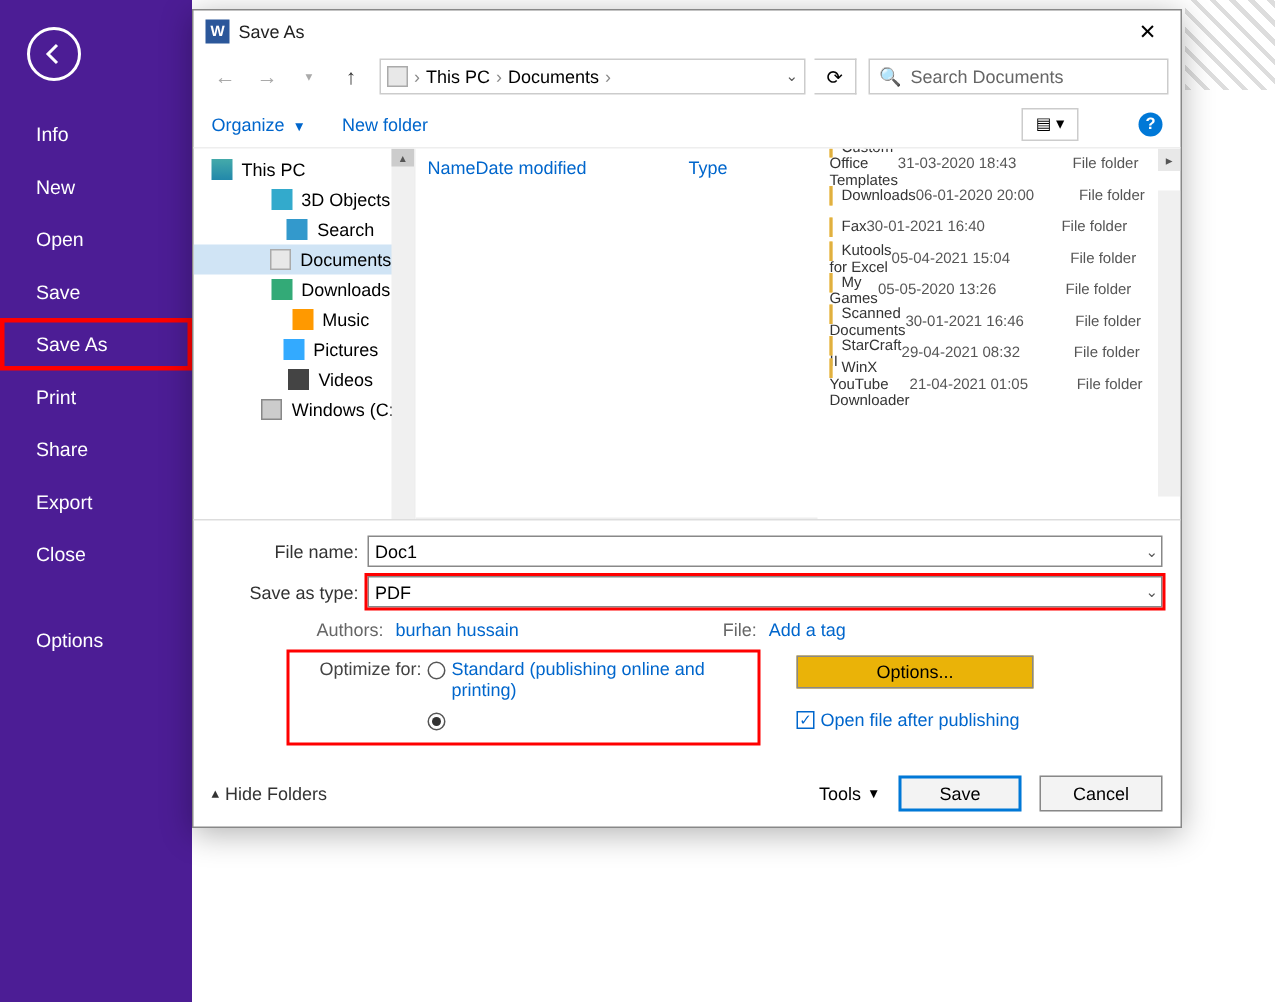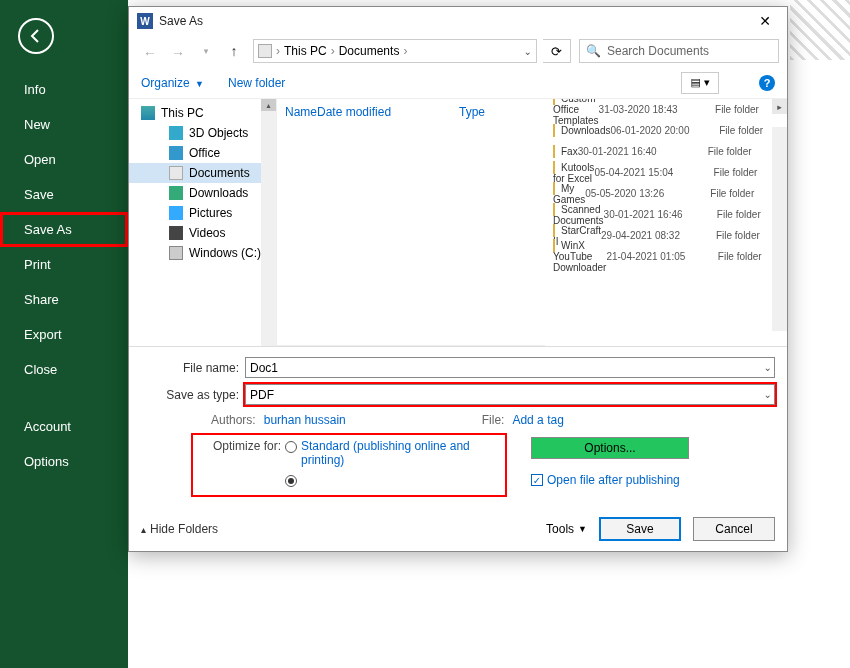--- a/index.html
+++ b/index.html
@@ -1,19 +1,19 @@
 <!DOCTYPE html>
 <html><head>
 <meta charset="utf-8">
 <style>
 * { box-sizing: border-box; margin: 0; padding: 0; font-family: "Segoe UI", Tahoma, sans-serif; }
 body { width: 850px; height: 668px; overflow: hidden; background: #fff; position: relative; }
 
 
-.word-sidebar { position: absolute; left: 0; top: 0; width: 128px; height: 100%; background: #14532d; color: #fff; font-size: 13px; }
+.word-sidebar { position: absolute; left: 0; top: 0; width: 128px; height: 100%; background: #4c1d95; color: #fff; font-size: 13px; }
 .back-btn { width: 36px; height: 36px; border: 2px solid #fff; border-radius: 50%; margin: 18px 0 18px 18px; display: flex; align-items: center; justify-content: center; cursor: pointer; }
 .back-btn svg { width: 16px; height: 16px; fill: #fff; }
 .ws-item { padding: 10px 0 10px 24px; cursor: pointer; }
 .ws-item.highlight { border: 3px solid #FF0000; padding: 7px 0 7px 21px; margin: 0; }
 .ws-sep { height: 22px; }
 
 
 .dialog { position: absolute; left: 128px; top: 6px; width: 660px; height: 546px; background: #fff; border: 1px solid #888; box-shadow: 0 4px 20px rgba(0,0,0,0.3); display: flex; flex-direction: column; }
 .titlebar { height: 28px; display: flex; align-items: center; padding: 0 2px 0 8px; border-bottom: 0; }
 .titlebar .wordicon { width: 16px; height: 16px; background: #2B579A; color: #fff; font-size: 10px; font-weight: bold; display: flex; align-items: center; justify-content: center; margin-right: 6px; }
@@ -33,21 +33,21 @@
 .toolbar2 .org, .toolbar2 .newf { color: #0066CC; cursor: pointer; }
 .toolbar2 .org .dd { font-size: 9px; margin-left: 2px; }
 .toolbar2 .spacer { flex: 1; }
 .toolbar2 .viewbtn { width: 38px; height: 22px; border: 1px solid #ccc; display: flex; align-items: center; justify-content: center; font-size: 11px; cursor:pointer;}
 .toolbar2 .help { width: 16px; height: 16px; border-radius: 50%; background: #0078D7; color: #fff; font-size: 11px; font-weight: bold; display: flex; align-items: center; justify-content: center; margin-left: 16px; cursor:pointer;}
 
 .body { flex: 1; display: flex; overflow: hidden; position: relative; }
 .tree { width: 148px; border-right: 1px solid #eee; font-size: 12px; padding: 4px 0; overflow: hidden; position:relative;}
 .tree-item { padding: 3px 4px 3px 12px; display: flex; align-items: center; gap: 6px; cursor: pointer; white-space: nowrap; }
 .tree-item.sel { background: #D0E4F5; }
-.tree-sub { padding-left: 40px; }
+.tree-sub { padding-left: 40px; justify-content: center; }
 .ticon { width: 14px; height: 14px; display: inline-block; }
 .tree .scrolltrack { position:absolute; right:0; top:0; bottom:0; width:15px; background:#f0f0f0;}
 .tree .scrollthumb{ position:absolute; right:0; top:0; width:15px; height:12px; background:#ccc; display:flex;align-items:center;justify-content:center;font-size:8px;color:#555;}
 
 .filelist { flex: 1; display: flex; flex-direction: row; overflow: hidden; position:relative;}
 .fl-head { display: flex; padding: 6px 8px; font-size: 12px; color: #0066CC; border-bottom: 1px solid #eee; }
 .col-name { flex: 1; }
 .col-date { width: 142px; }
 .col-type { width: 78px; }
 .fl-rows { flex: 1; overflow: hidden; }
@@ -69,21 +69,21 @@
 .meta .mlbl { color: #666; }
 .meta .mval { color: #0066CC; cursor:pointer;}
 .opt-block { display: flex; gap: 24px; align-items:flex-start; }
 .opt-left { border: 2px solid #FF0000; padding: 4px 8px 8px 8px; margin-left: 50px; width: 316px; }
 .opt-left .orow { display: flex; align-items: flex-start; gap: 4px; font-size: 12px; }
 .opt-left .olbl { width: 80px; text-align: right; color: #444; }
 .radio { width: 12px; height: 12px; border: 1px solid #555; border-radius: 50%; margin-top: 2px; display:inline-flex;align-items:center;justify-content:center; cursor:pointer;}
 .radio.sel::after { content:""; width:6px;height:6px;border-radius:50%;background:#333;}
 .opt-left .otxt { color: #0066CC; flex:1;}
 .opt-right { padding-top: 4px; }
-.optbtn { width: 158px; height: 22px; border: 1px solid #888; background: #22c55e; font-size: 12px; cursor:pointer;}
+.optbtn { width: 158px; height: 22px; border: 1px solid #888; background: #eab308; font-size: 12px; cursor:pointer;}
 .chk { width: 12px; height: 12px; border: 1px solid #0066CC; display:inline-flex;align-items:center;justify-content:center; color:#0066CC; font-size:10px; margin-right:4px; cursor:pointer;}
 .chkrow { margin-top: 14px; font-size: 12px; color:#0066CC; display:flex;align-items:center;}
 
 .footer { display: flex; align-items: center; padding: 10px 12px; gap: 12px; }
 .footer .hide { font-size: 12px; color: #333; display:flex; align-items:center; gap:4px; cursor:pointer;}
 .footer .spacer { flex:1; }
 .footer .tools { font-size:12px; display:flex;align-items:center;gap:4px; cursor:pointer;}
 .footer .btn { width: 82px; height: 24px; border: 1px solid #888; background: #f3f3f3; font-size: 12px; cursor:pointer;}
 .footer .btn.primary { border: 2px solid #0078D7; }
 
@@ -117,21 +117,20 @@
       <div class="ws-item">New</div>
       <div class="ws-item">Open</div>
       <div class="ws-item">Save</div>
       <div class="ws-item highlight">Save As</div>
       <div class="ws-item">Print</div>
       <div class="ws-item">Share</div>
       <div class="ws-item">Export</div>
       <div class="ws-item">Close</div>
     </div>
   <div class="ws-sep"></div>
-  <div class="ws-item">Account</div>
   <div class="ws-item">Options</div>
 </div>
 
 <div class="dialog">
   <div class="titlebar">
     <div class="wordicon">W</div>
     <div class="title">Save As</div>
     <div class="closebtn">✕</div>
   </div>
 
@@ -170,29 +169,33 @@
         <span class="ticon ic-monitor"></span>
         <span>This PC</span>
       </div>
       <div id="tree-children">
           <div class="tree-item tree-sub">
             <span class="ticon ic-cube"></span>
             <span>3D Objects</span>
           </div>
           <div class="tree-item tree-sub">
             <span class="ticon ic-desk"></span>
-            <span>Office</span>
+            <span>Search</span>
           </div>
           <div class="tree-item tree-sub sel">
             <span class="ticon ic-doc"></span>
             <span>Documents</span>
           </div>
           <div class="tree-item tree-sub">
             <span class="ticon ic-dl"></span>
             <span>Downloads</span>
+          </div>
+          <div class="tree-item tree-sub">
+            <span class="ticon ic-music"></span>
+            <span>Music</span>
           </div>
           <div class="tree-item tree-sub">
             <span class="ticon ic-pic"></span>
             <span>Pictures</span>
           </div>
           <div class="tree-item tree-sub">
             <span class="ticon ic-vid"></span>
             <span>Videos</span>
           </div>
           <div class="tree-item tree-sub">

